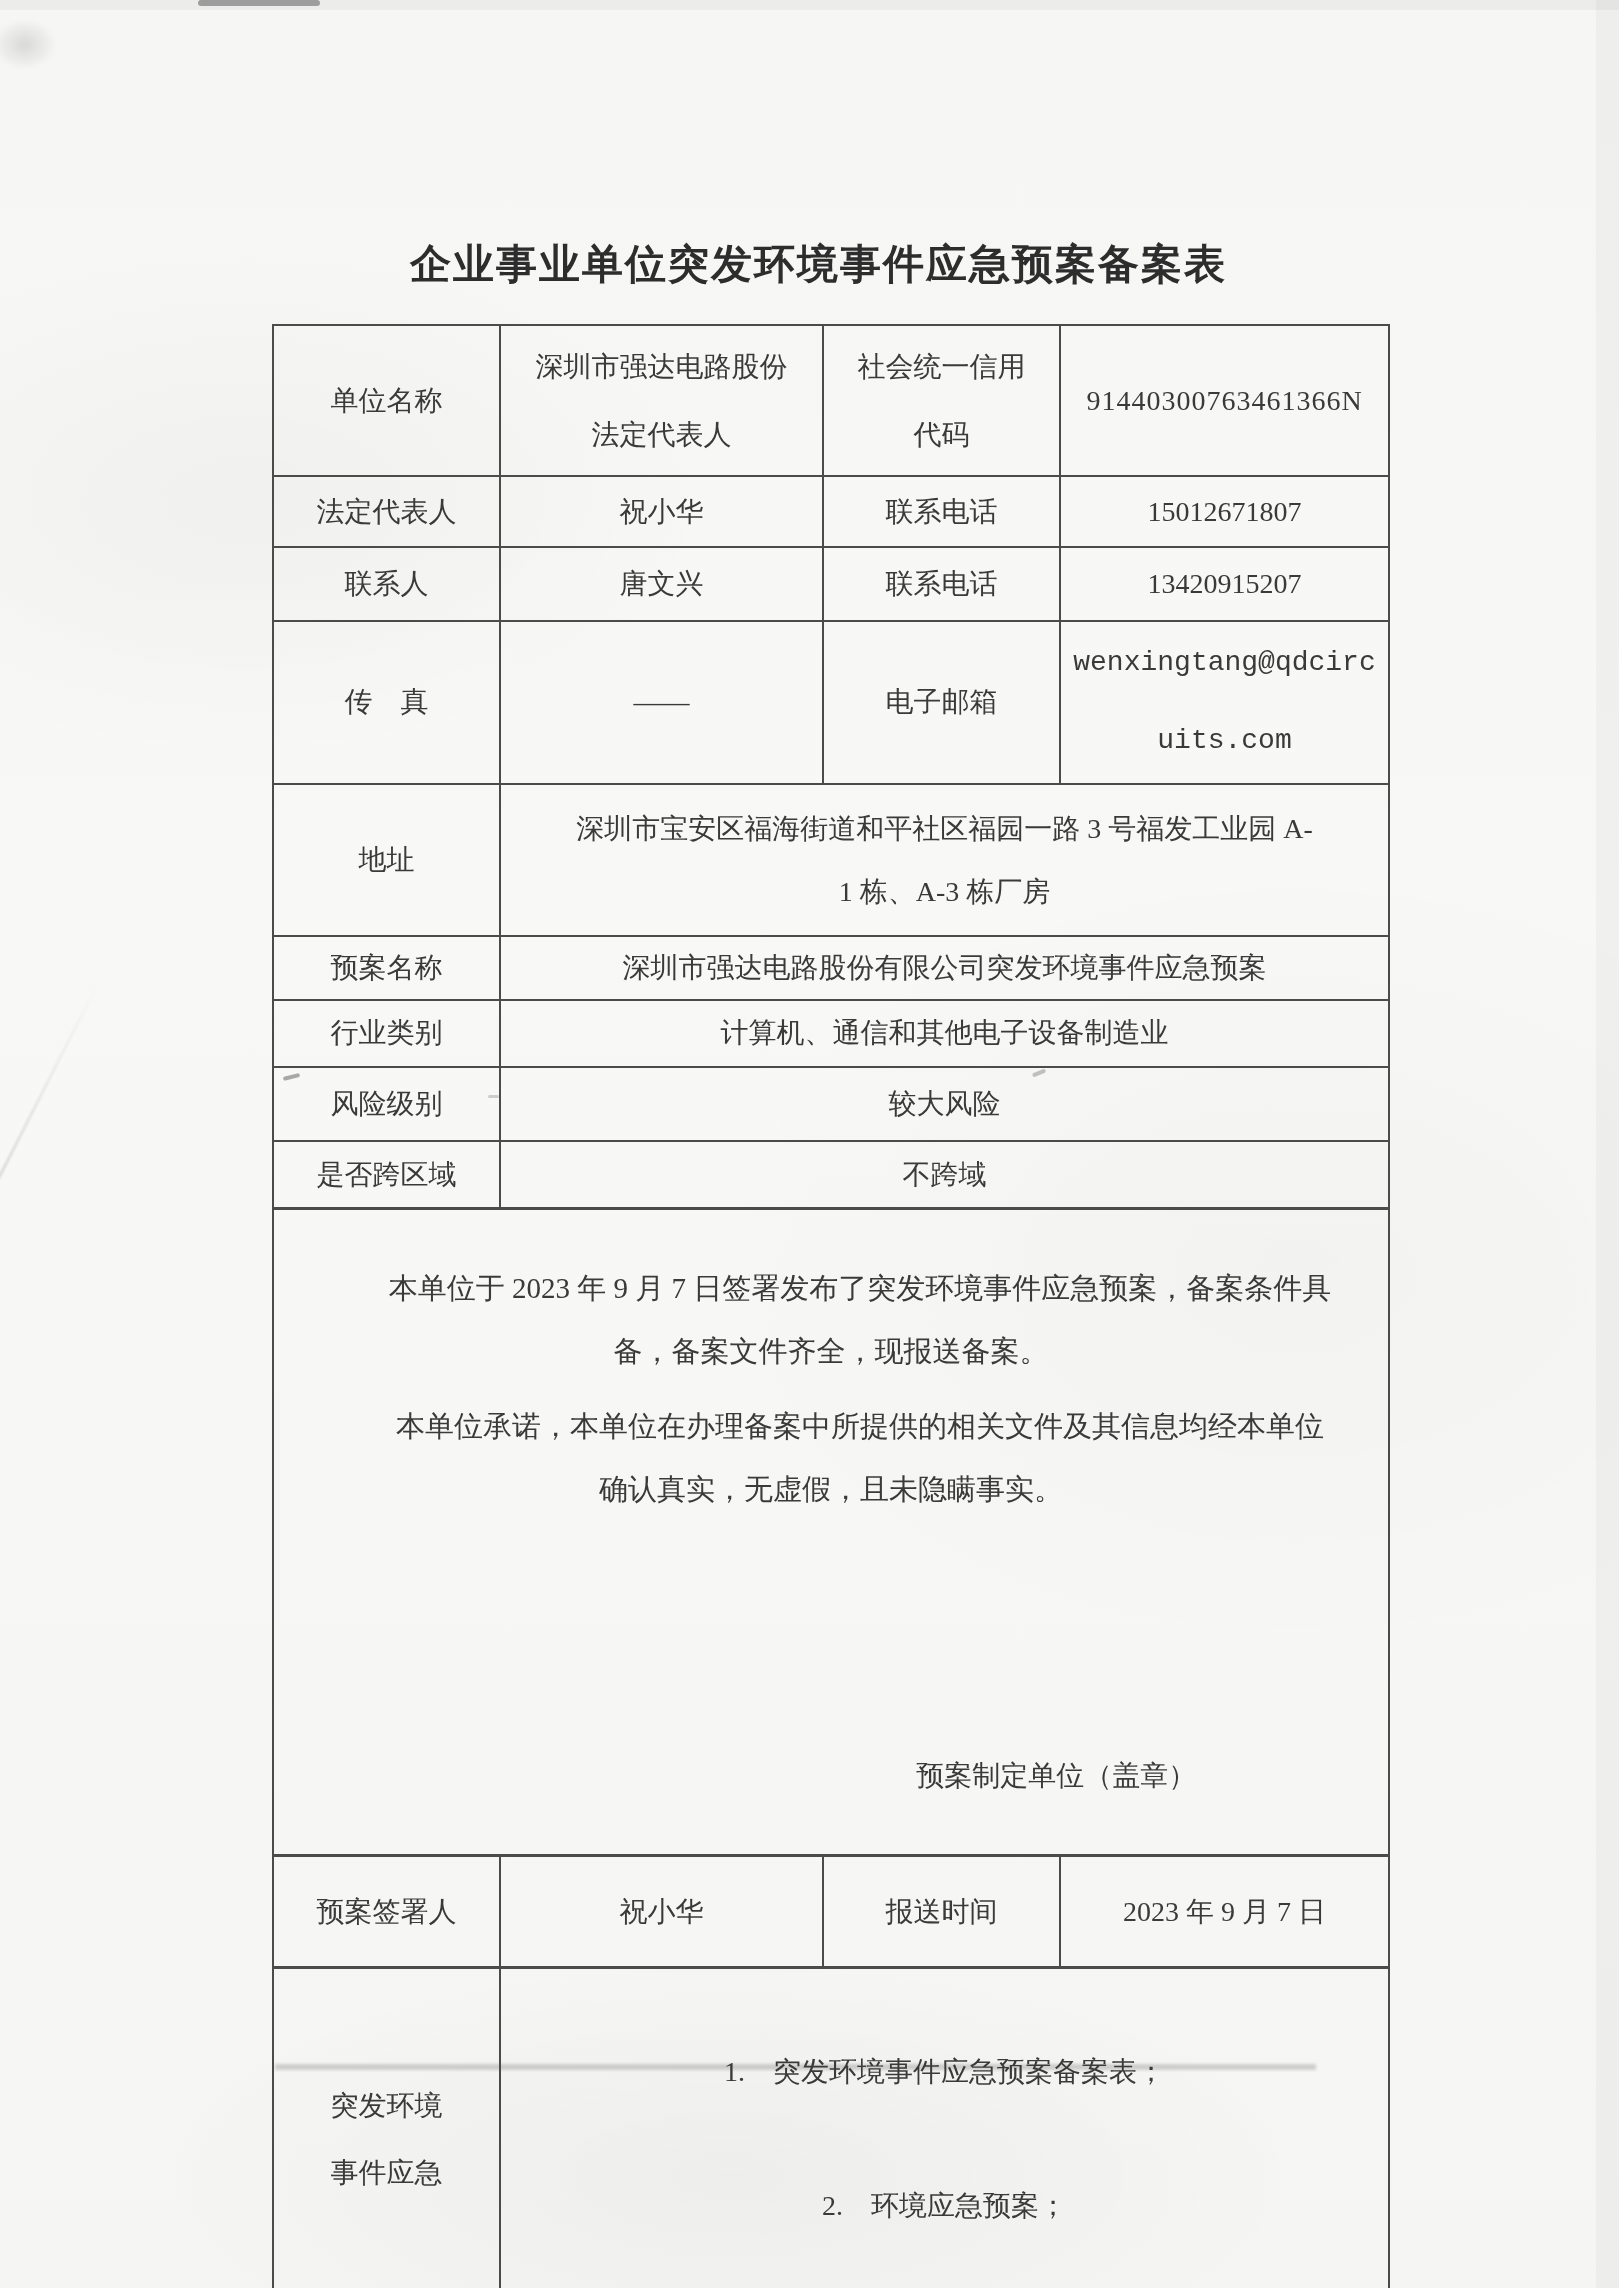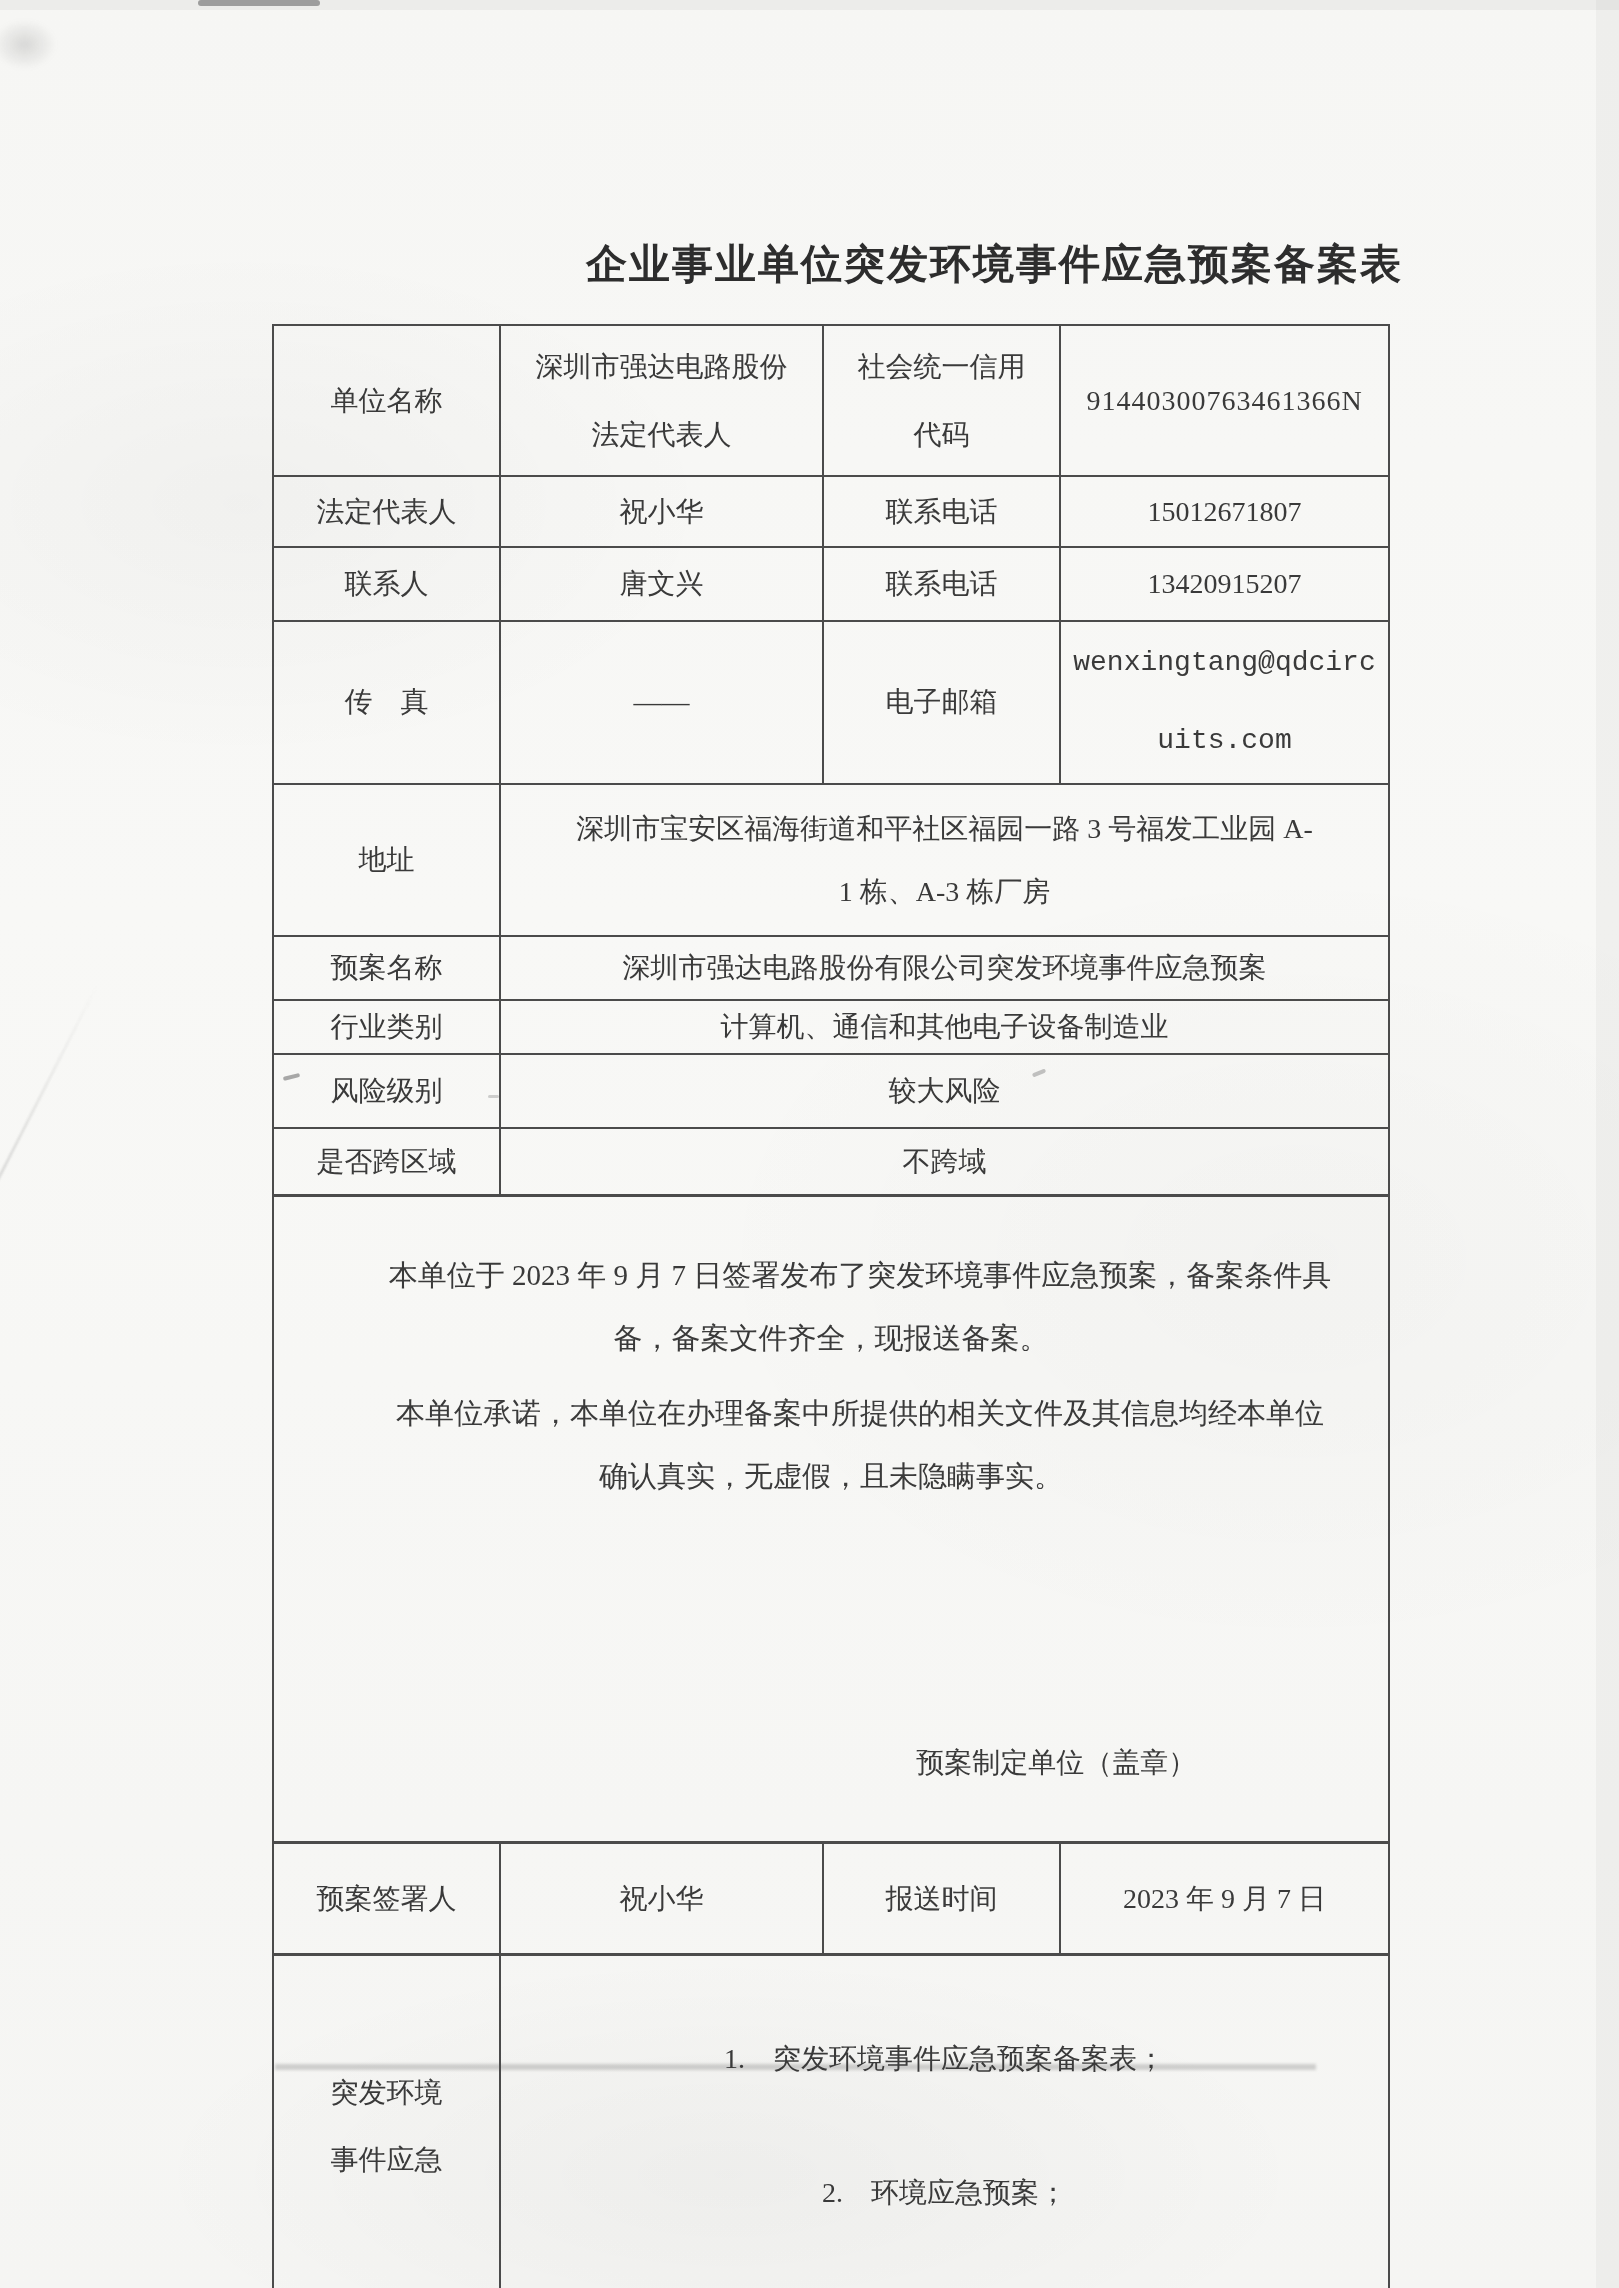--- a/index.html
+++ b/index.html
@@ -11,42 +11,42 @@
       radial-gradient(ellipse 686px 372px at 15% 22%, rgba(0,0,0,0.028), transparent 70%),
       radial-gradient(ellipse 882px 588px at 80% 55%, rgba(0,0,0,0.018), transparent 70%),
       radial-gradient(ellipse 784px 294px at 45% 95%, rgba(0,0,0,0.03), transparent 75%),
       linear-gradient(180deg,#f6f6f4 0%,#f8f8f6 40%,#f5f5f3 100%);
     overflow:hidden;
     font-family:"Liberation Serif", serif;
     color:#3a3a3a;
   }
   
   .doc-title{
-    position:absolute;left:286px;top:235px;width:1117px;
-    text-align:right;
+    position:absolute;left:260px;top:235px;width:1117px;
+    text-align:center;
     font-family:Liberation Sans, sans-serif;
     font-weight:700;font-size:41px;line-height:59px;
     letter-spacing:2px;color:#2d2d2d;
   }
   
   table.form{
     position:absolute;left:272px;top:324px;width:1117px;
     border-collapse:collapse;table-layout:fixed;
   }
   table.form td{
     border:2px solid #4b4b4b;
     box-sizing:border-box;
     font-size:28px;color:#3a3a3a;
     text-align:center;vertical-align:middle;
     padding:2px 7.8px;
     overflow:hidden;
   }
   col.c1{width:227px}col.c2{width:323px}col.c3{width:237px}col.c4{width:329px}
   tr.r1{height:151px}tr.r2{height:71px}tr.r3{height:74px}tr.r4{height:142px}
-  tr.r5{height:152px}tr.r6{height:64px}tr.r7{height:54px}tr.r8{height:74px}
+  tr.r5{height:152px}tr.r6{height:64px}tr.r7{height:67px}tr.r8{height:74px}
   tr.r9{height:68px}tr.r10{height:647px}tr.r11{height:112px}tr.r12{height:109px}
   tr.r9 td{border-bottom-width:3.9px;}
   tr.r10 td{border-bottom-width:3.9px;font-family:Liberation Serif, serif;}
   tr.r11 td{border-bottom-width:3.9px;}
   tr.r12 td{border-bottom-width:4.9px;border-bottom-color:#3c3c3c;overflow:visible;}
   .pre{white-space:pre-line;line-height:2.4;}
   .addr{white-space:pre-line;line-height:2.25;}
   .email{font-family:"Liberation Mono", monospace;font-size:24.5px;line-height:2.8;white-space:pre-line;}
   .code{font-size:29px;letter-spacing:1px;}
   .num{font-size:29px;}

